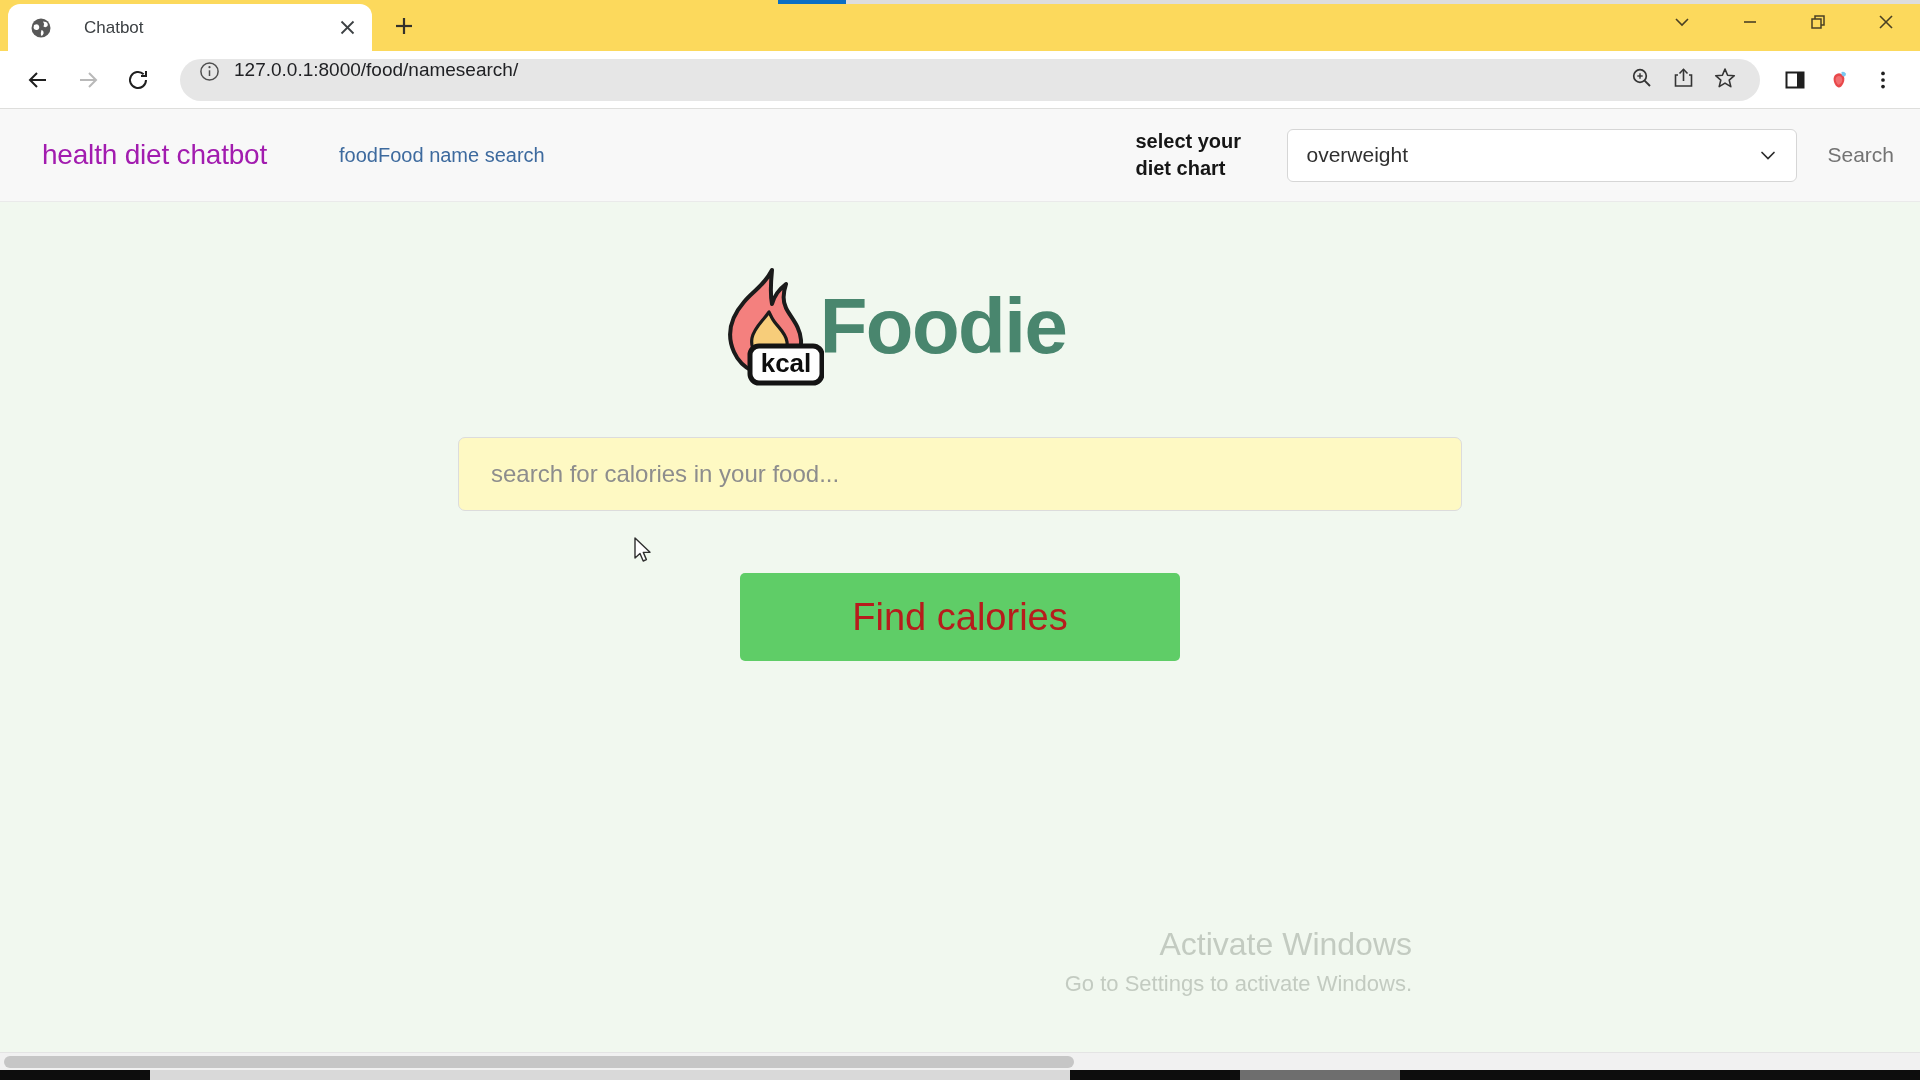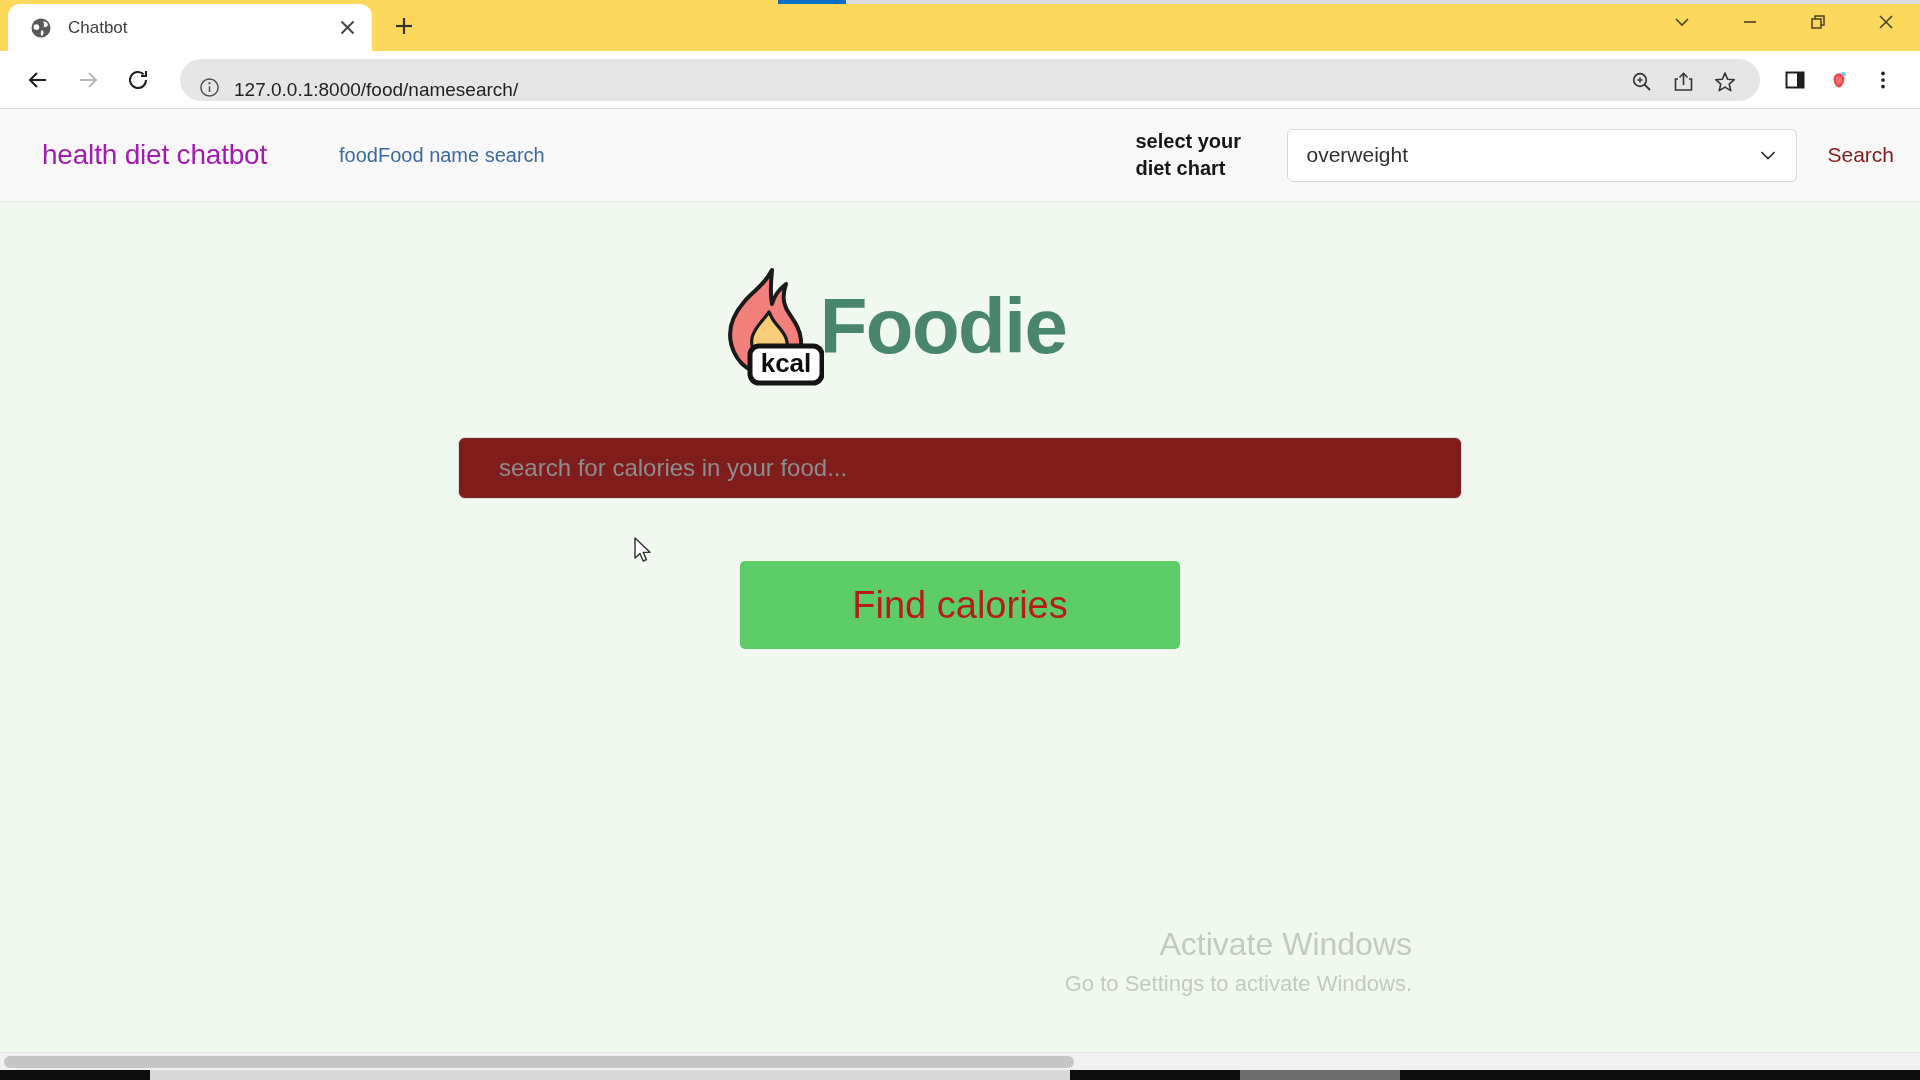--- a/index.html
+++ b/index.html
@@ -56,21 +56,21 @@
     padding: 0 10px 0 22px;
   }
   .tab-favicon {
     width: 22px; height: 22px;
     flex: none;
     display: flex; align-items: center; justify-content: center;
   }
   .tab-title {
     font-size: 17px;
     color: #3c4043;
-    margin-left: 16px;
+    margin-left: 32px;
     flex: 1;
     white-space: nowrap;
     overflow: hidden;
   }
   .tab-close {
     width: 30px; height: 30px;
     display: flex; align-items: center; justify-content: center;
     border-radius: 50%;
     flex: none;
     color: #3c4043;
@@ -116,21 +116,21 @@
     color: #1f1f1f;
   }
   .nav-btn.disabled { color: #b9b9b9; }
 
   .omnibox {
     flex: 1;
     height: 42px;
     background: #e6e6e6;
     border-radius: 22px;
     display: flex;
-    align-items: flex-end;
+    align-items: flex-start;
     padding: 0 16px;
     margin: 0 10px 0 14px;
     min-width: 0;
   }
   .omni-info {
     width: 26px; height: 26px;
     flex: none;
     display: flex; align-items: center; justify-content: center;
     color: #4e4e4e;
     margin-right: 12px;
@@ -214,21 +214,21 @@
     padding: 0 18px;
   }
   .diet-select-value {
     flex: 1;
     font-size: 21px;
     color: #303030;
   }
   .diet-chevron { color: #2b2b2b; display: flex; align-items: center; }
   .search-link {
     font-size: 21px;
-    color: #7f1d1d;
+    color: #737373;
     margin-left: 30px;
     white-space: nowrap;
   }
 
   
   .hero {
     display: flex;
     flex-direction: column;
     align-items: center;
     padding-top: 62px;
@@ -243,27 +243,27 @@
     font-size: 78px;
     font-weight: bold;
     color: #49866e;
     letter-spacing: -1.5px;
     margin-left: -4px;
   }
 
   .search-field {
     margin-top: 48px;
     width: 1004px;
-    height: 62px;
-    background: #7f1d1d;
+    height: 74px;
+    background: #fef9c3;
     border: 1px solid #dcdcdc;
     border-radius: 7px;
     display: flex;
     align-items: center;
-    padding: 0 40px;
+    padding: 0 32px;
   }
   .search-field-ph {
     font-size: 24px;
     color: #8d8d8d;
   }
 
   .find-btn {
     margin-top: 62px;
     width: 440px;
     height: 88px;

